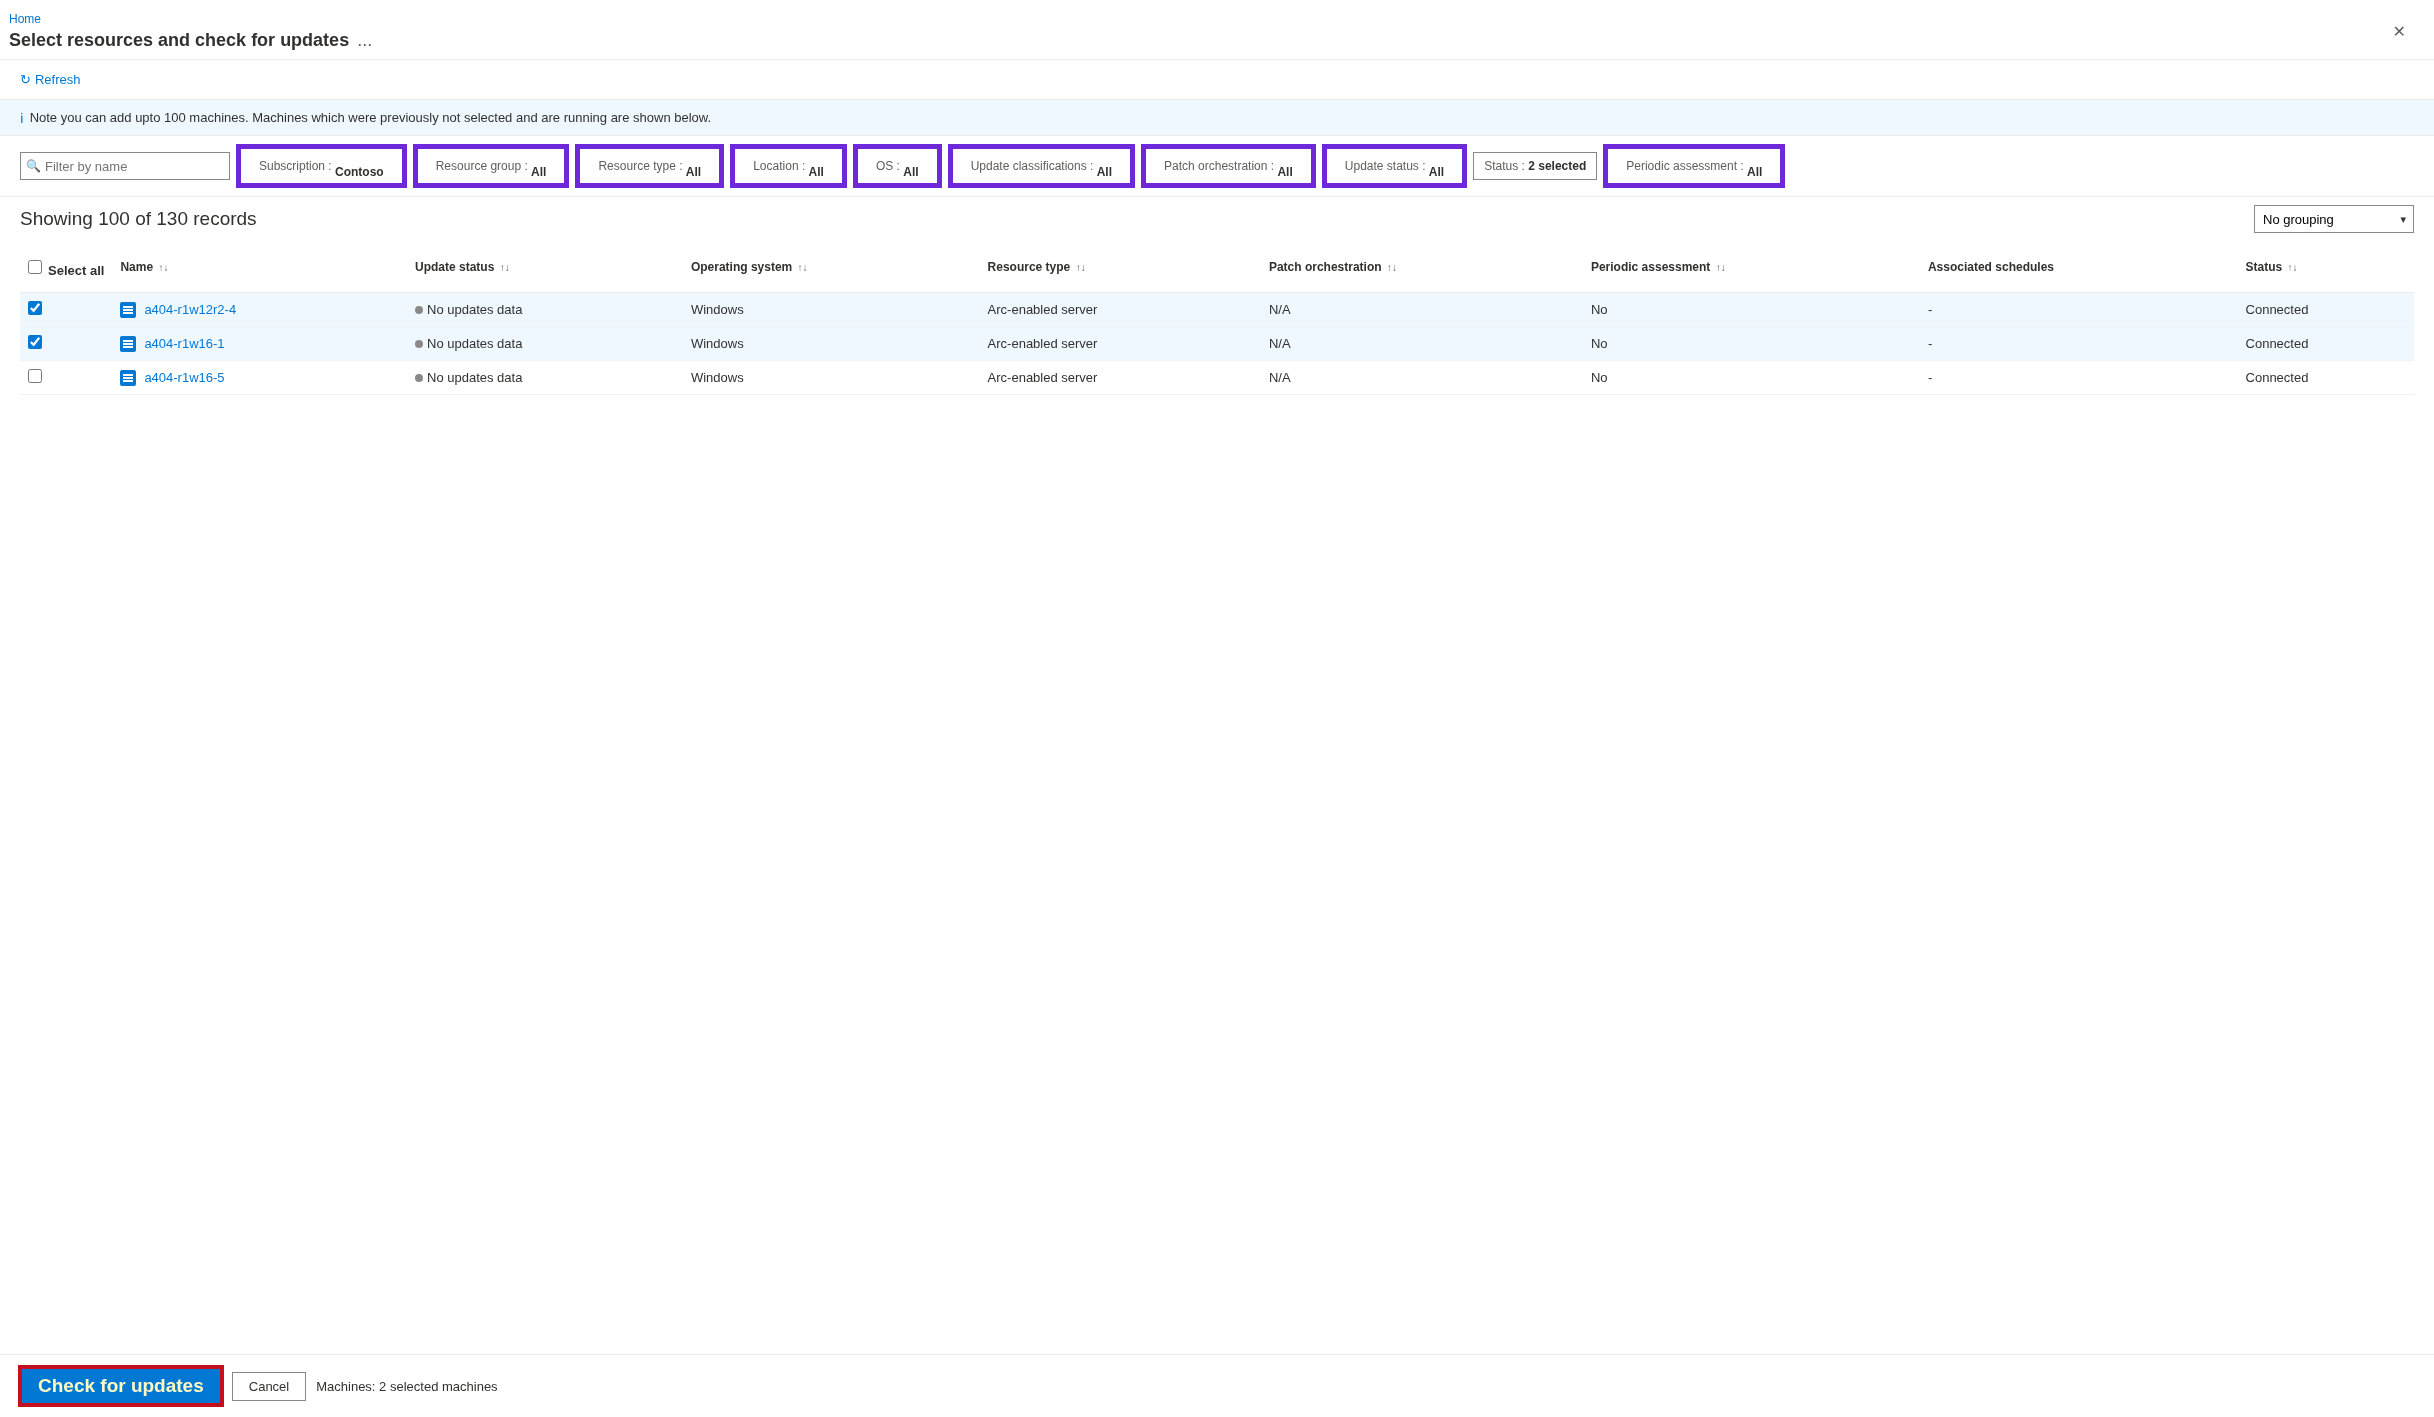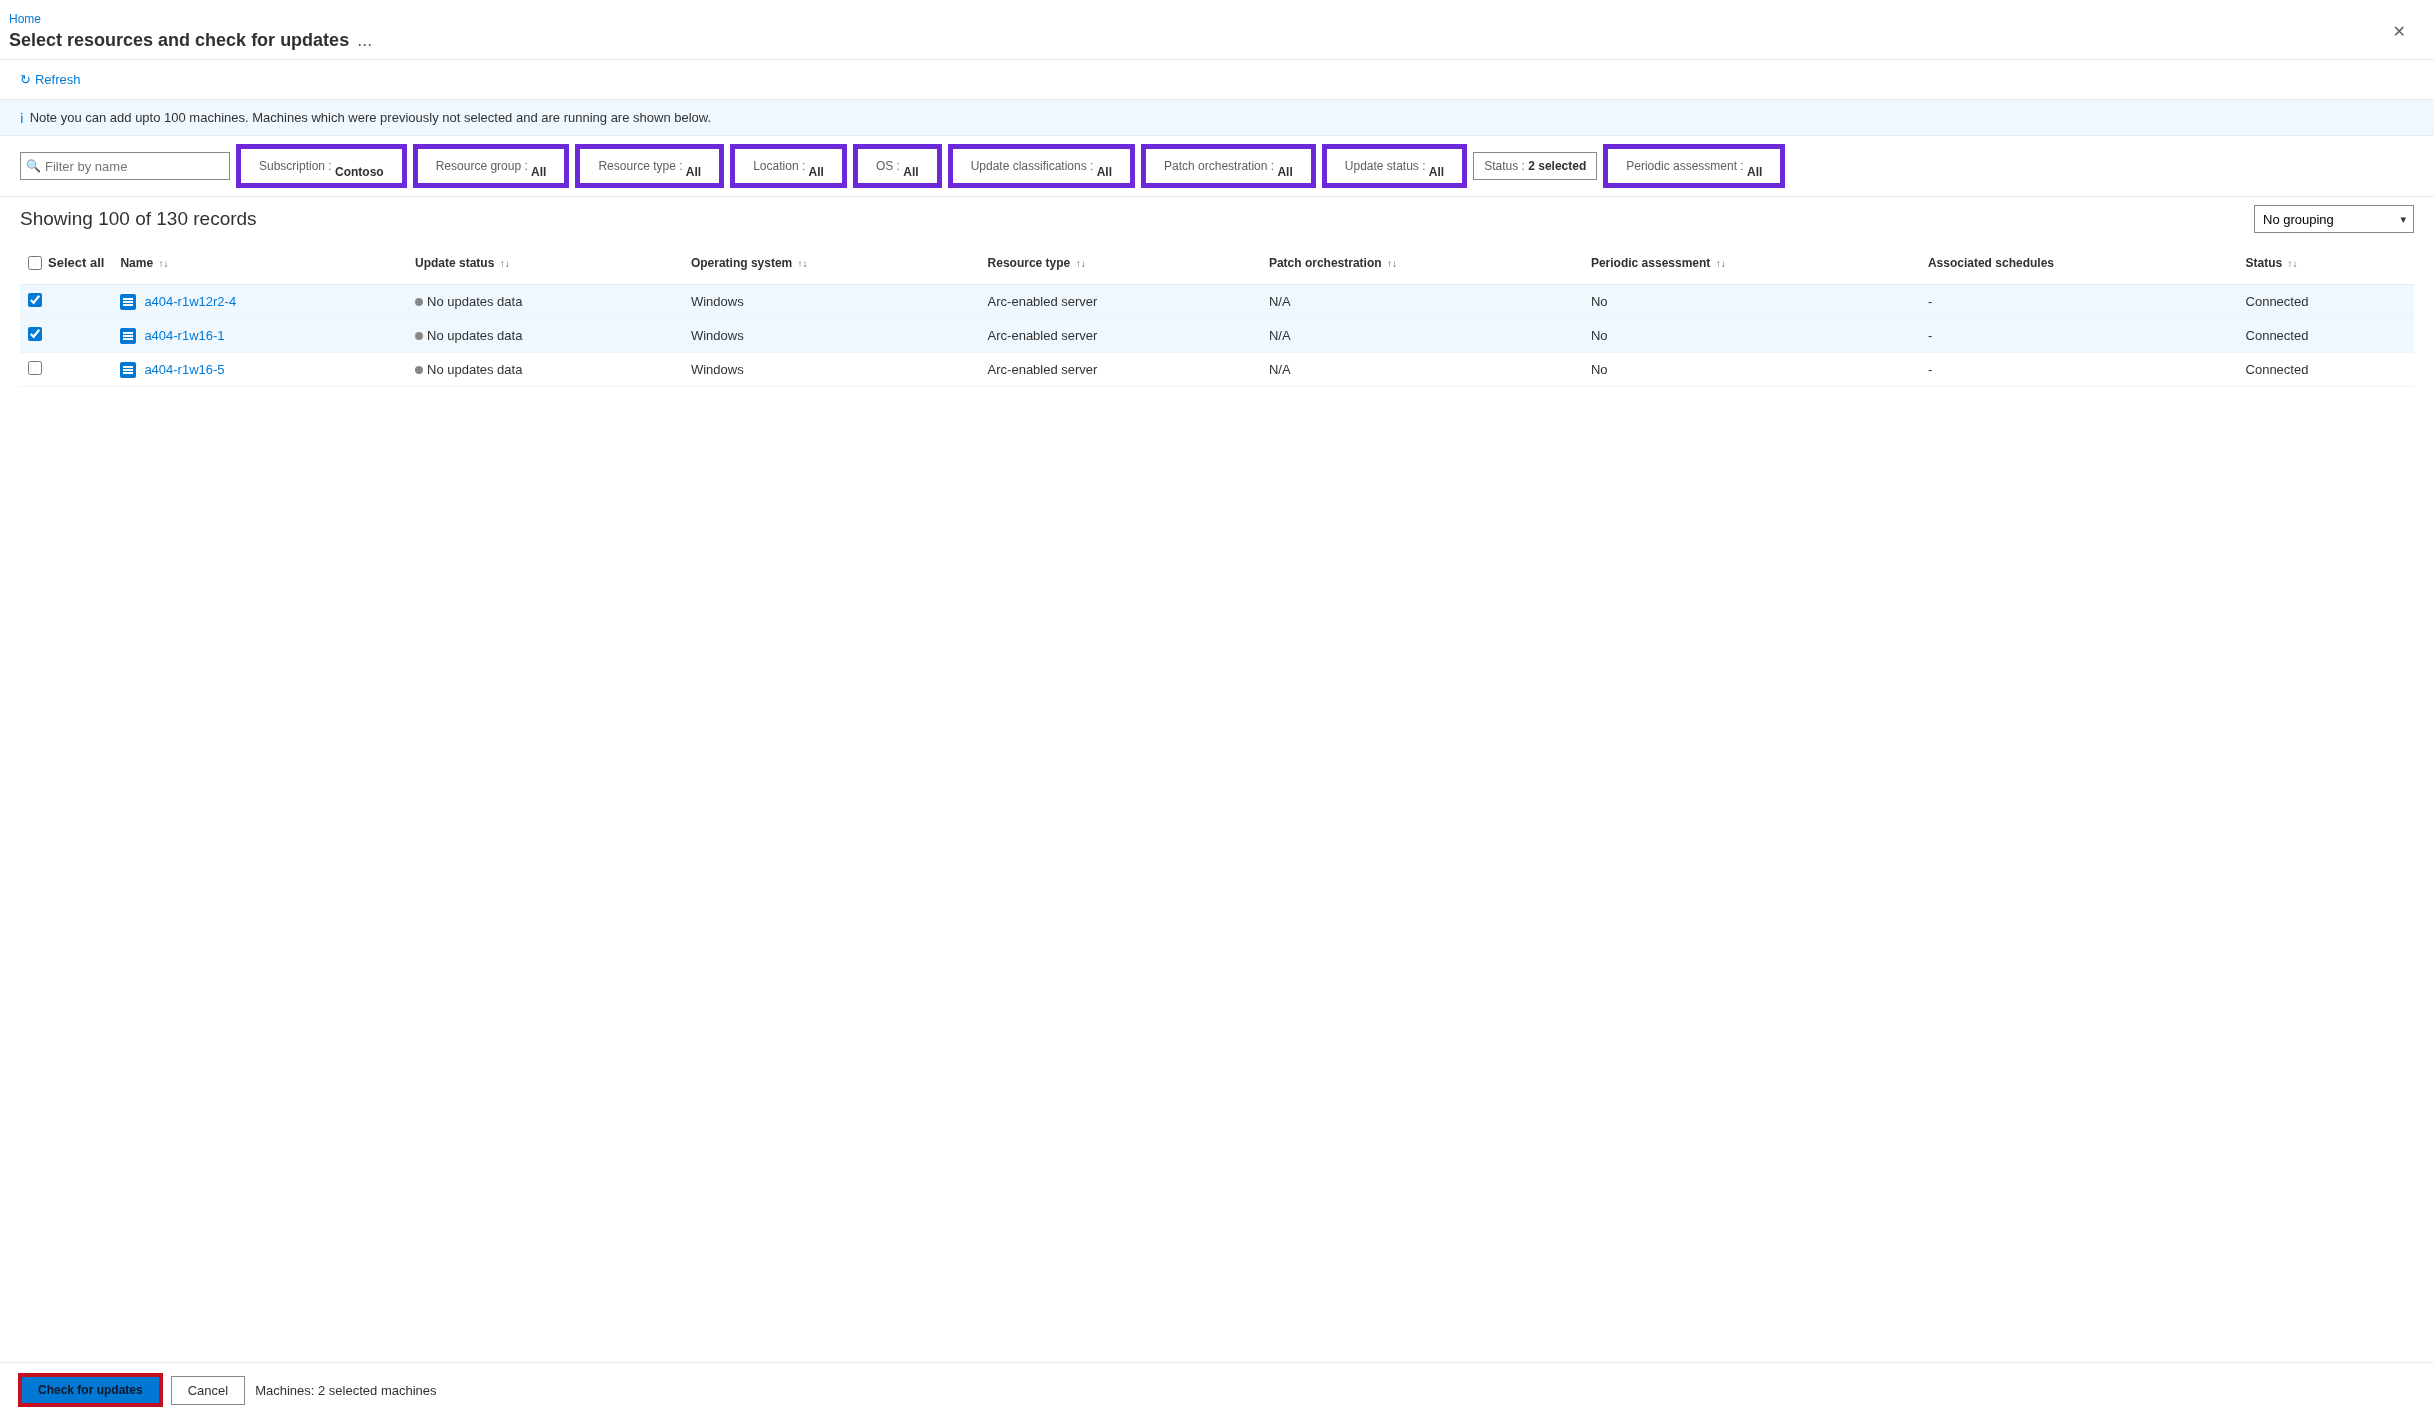--- a/index.html
+++ b/index.html
@@ -241,35 +241,36 @@
     .select-all-row {
       display: flex;
       align-items: center;
       gap: 6px;
       padding: 6px 0;
     }
     .select-all-label {
       font-size: 13px;
       color: #323130;
       cursor: pointer;
+      margin-top: 8px;
     }
     .footer {
       border-top: 1px solid #edebe9;
       padding: 12px 20px;
       display: flex;
       align-items: center;
       gap: 10px;
       background: #fff;
     }
     .btn-primary {
       background: #0078d4;
-      color: #0f172a;
+      color: #fef9c3;
       border: 2px solid #c50f1f;
       padding: 6px 16px;
-      font-size: 12px;
+      font-size: 19px;
       cursor: pointer;
       font-weight: 600;
       box-shadow: 0 0 0 2px #c50f1f;
     }
     .btn-secondary {
       background: #fff;
       color: #323130;
       border: 1px solid #8a8886;
       padding: 6px 16px;
       font-size: 13px;

